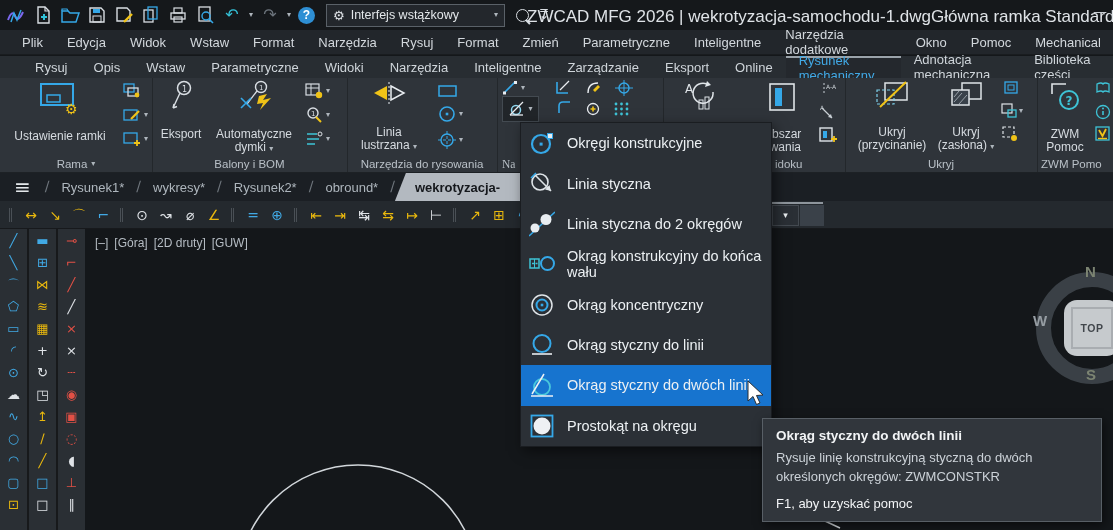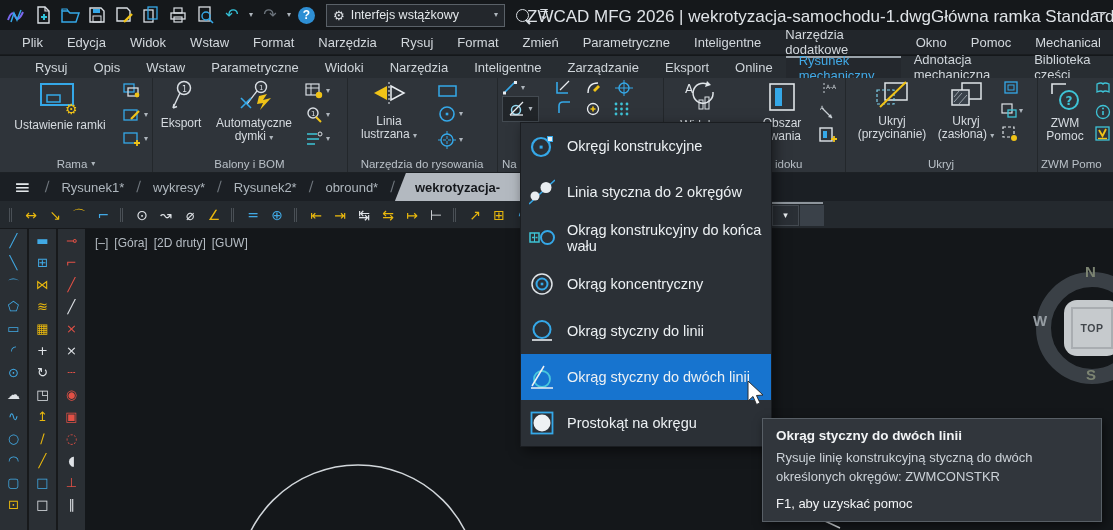--- a/index.html
+++ b/index.html
@@ -34,21 +34,21 @@
   .rtab.active{background:#24282d;color:#41a9e6;border-top:2px solid #9aa2a9;padding-top:0;}
   
   .ribbon{position:absolute;left:0;top:78px;width:1113px;height:95px;background:#2f343a;
           border-bottom:1px solid #1d2125;box-sizing:border-box;}
   .rib-panel{position:absolute;top:0;height:94px;border-right:1px solid #23272b;}
   .plabel{position:absolute;bottom:2px;left:0;right:0;text-align:center;font-size:11.5px;color:#b9c0c7;
           display:flex;align-items:center;justify-content:center;gap:4px;white-space:nowrap;}
   .plabel-frag{position:absolute;bottom:2px;font-size:11.5px;color:#b9c0c7;white-space:nowrap;}
   .bigbtn{position:absolute;top:2px;display:flex;flex-direction:column;align-items:center;
           font-size:12px;line-height:13px;color:#d6dbe0;text-align:center;}
-  .bigbtn .cap{margin-top:3px;white-space:nowrap;}
+  .bigbtn .cap{margin-top:14px;white-space:nowrap;}
   .sbtn{position:absolute;display:flex;align-items:center;gap:2px;}
   .pressed{background:#212529;border:1px solid #434a51;box-sizing:border-box;
            display:flex;align-items:center;justify-content:center;gap:2px;}
   
   .doctabs{position:absolute;left:0;top:173px;width:1113px;height:28px;background:#1b1f24;
            display:flex;align-items:center;box-sizing:border-box;}
   .hamburger{font-size:20px;color:#e3e7ea;margin:0 14px 0 14px;}
   .dtab{font-size:13px;color:#aeb6bd;padding:8px 12px;height:28px;display:flex;align-items:center;}
   .dtab.active{background:#b3b9c0;color:#15181c;font-weight:bold;
                clip-path:polygon(11px 0,100% 0,100% 100%,0 100%);padding:0 20px;}
@@ -383,21 +383,21 @@
               <circle cx="14" cy="4" r="1.4"></circle>
               <circle cx="3" cy="9" r="1.4"></circle>
               <circle cx="8.5" cy="9" r="1.4"></circle>
               <circle cx="14" cy="9" r="1.4"></circle>
               <circle cx="3" cy="14" r="1.4"></circle>
               <circle cx="8.5" cy="14" r="1.4"></circle>
               <circle cx="14" cy="14" r="1.4"></circle>
             </g>
           </svg>
       </div>
-      <span class="plabel-frag" style="left:5px;">Na</span>
+      <span class="plabel-frag" style="left:5px;font-family:Liberation Serif, serif;">Na</span>
     </div>
 
     <div class="rib-panel" style="left:663px;width:182px;">
       <div class="bigbtn" style="left:5px;width:58px;">
         <svg width="36" height="36">
             <text x="6" y="13" font-size="12" fill="#dfe4e8" font-family="DejaVu Sans">A</text>
             <path d="M28 4 a10 10 0 1 0 6 8" fill="none" stroke="#dfe4e8" stroke-width="1.5"></path>
             <path d="M28 1 l4 4 l-6 2 z" fill="#dfe4e8"></path>
             <rect x="20" y="20" width="4" height="9" fill="none" stroke="#dfe4e8"></rect>
             <rect x="26" y="17" width="4" height="12" fill="none" stroke="#dfe4e8"></rect>
@@ -640,20 +640,29 @@
     <div class="ditem">
       <svg class="dicon" viewBox="0 0 26 26">
           <circle cx="12" cy="14" r="9" fill="none" stroke="#35a8e8" stroke-width="2.2"></circle>
           <rect x="10.6" y="12.6" width="3" height="3" fill="#35a8e8"></rect>
           <rect x="18.5" y="3.5" width="5" height="5" fill="#e9edf1" stroke="#35a8e8"></rect>
         </svg>
       <span>Okręgi konstrukcyjne</span>
     </div>
     <div class="ditem">
       <svg class="dicon" viewBox="0 0 26 26">
+          <circle cx="11" cy="11" r="8" fill="none" stroke="#dfe4e8" stroke-width="1.6"></circle>
+          <line x1="2" y1="7" x2="7" y2="2" stroke="#35a8e8" stroke-width="1.6"></line>
+          <line x1="6" y1="4" x2="22" y2="20" stroke="#dfe4e8" stroke-width="1.6"></line>
+          <path d="M22 20 l-6 -1.5 l4.5 -4.5 z" fill="#dfe4e8"></path>
+        </svg>
+      <span>Linia styczna</span>
+    </div>
+    <div class="ditem">
+      <svg class="dicon" viewBox="0 0 26 26">
           <line x1="0" y1="25" x2="26" y2="1" stroke="#35a8e8" stroke-width="1.6"></line>
           <circle cx="6" cy="17" r="4.5" fill="#e9edf1"></circle>
           <circle cx="17" cy="8.5" r="5.5" fill="#e9edf1"></circle>
         </svg>
       <span>Linia styczna do 2 okręgów</span>
     </div>
     <div class="ditem">
       <svg class="dicon" viewBox="0 0 26 26">
           <rect x="1" y="8" width="9" height="9" fill="none" stroke="#3ec3d6" stroke-width="1.5"></rect>
           <line x1="5.5" y1="8" x2="5.5" y2="17" stroke="#3ec3d6"></line>

